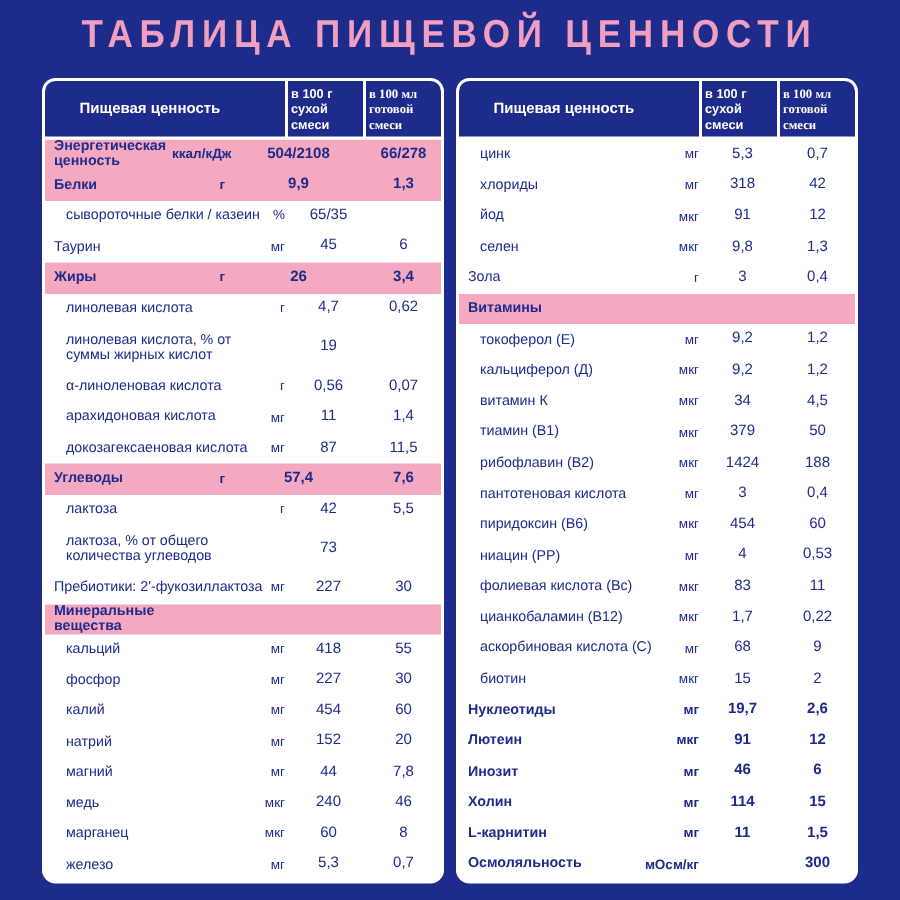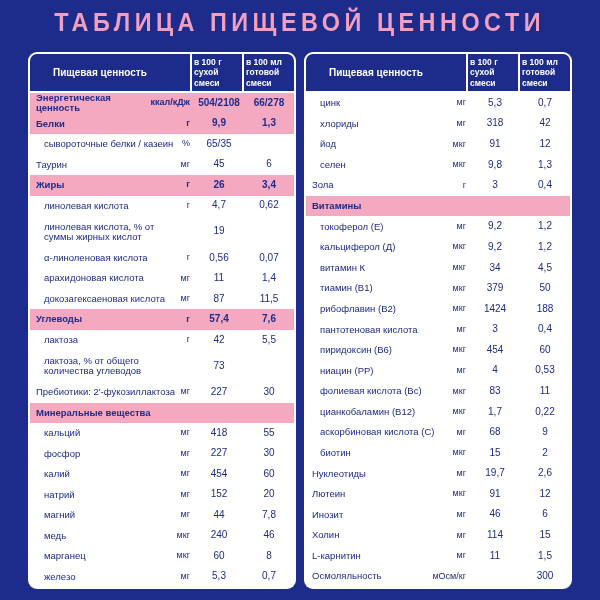--- a/index.html
+++ b/index.html
@@ -26,30 +26,30 @@
   .thead { display:flex; gap:2px; height:37px; flex:none; margin-bottom:2px; }
   .th { background:#1d2b8a; color:#ffffff; font-weight:bold; box-sizing:border-box; }
   .th-name {
     flex:1; font-size:10px; display:flex; align-items:center; padding-left:23px;
     border-top-left-radius:7px;
   }
   .th-col {
     width:50px; flex:none; font-size:8.5px; line-height:1.18; 
     display:flex; align-items:center; justify-content:center; padding:0 2px;
   }
-  .th-col.last { border-top-right-radius:7px; }
+  .th-col.last { border-top-right-radius:7px;font-family:Liberation Serif, serif; }
 
   .tbody {
     flex:1; display:flex; flex-direction:column; color:#1d2b8a;
     border-radius:0 0 7px 7px; overflow:hidden;
   }
   .row { display:flex; align-items:center; flex:1; min-height:0; font-size:9.5px; line-height:1.08; }
   .row.tall { flex:1.55; }
-  .row.category, .row.section { background:#f5a9c0; font-weight:bold; }
-  .row.bold { font-weight:normal; }
+  .row.category, .row.section { background:#f5a9c0; font-weight:bold;gap:20px; }
+  .row.bold { font-weight:bold; }
 
   .cell-name {
     flex:1; min-width:0; display:flex; align-items:center; justify-content:space-between;
     padding:0 4px 0 6px; box-sizing:border-box;
   }
   .row.sub .cell-name { padding-left:14px; }
   .unit { font-size:9px; white-space:nowrap; padding-left:4px; flex:none; }
   .cell-val { width:50px; flex:none; text-align:center; font-size:10px; }
 </style>
 </head>

